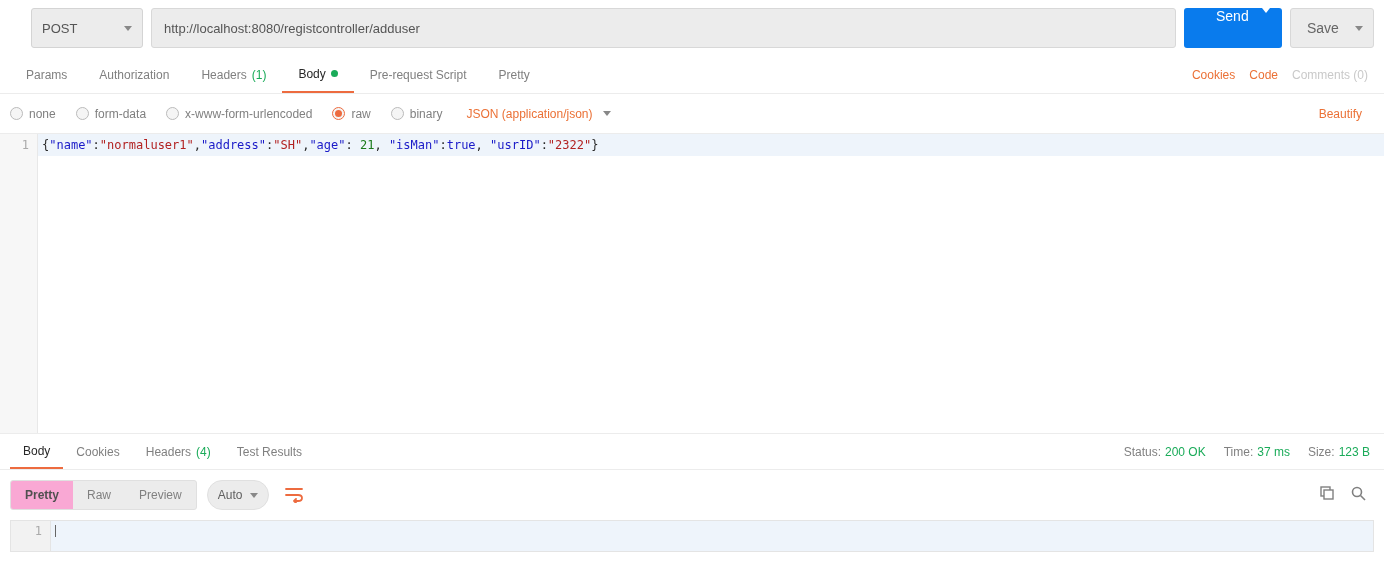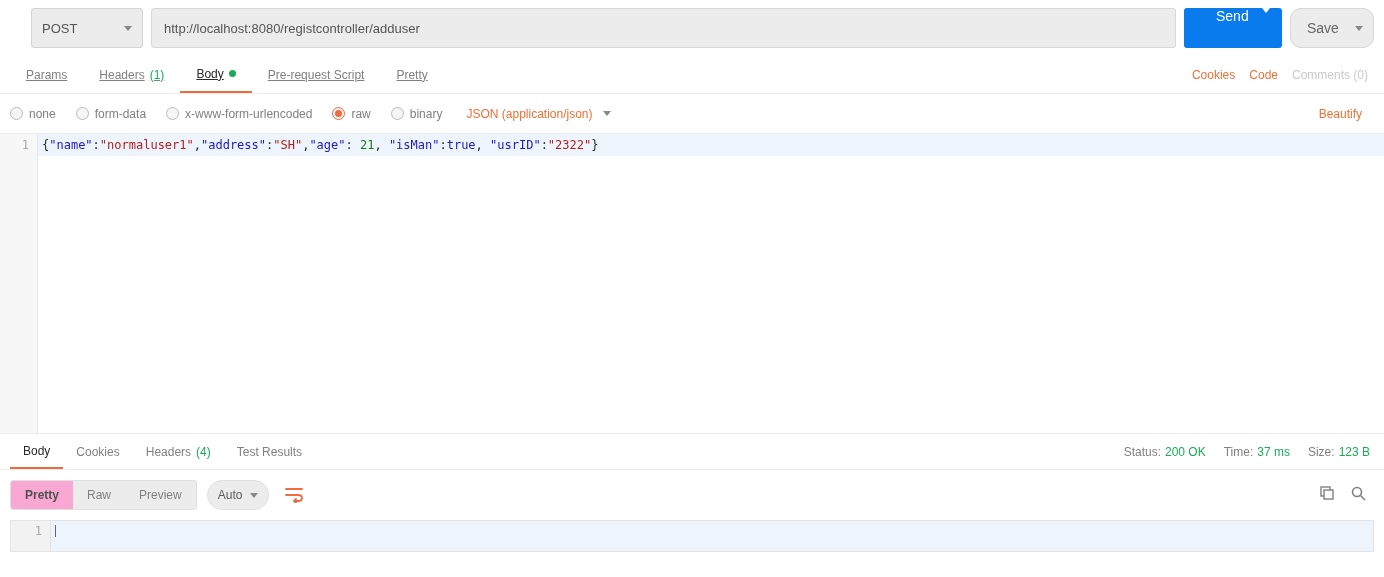--- a/index.html
+++ b/index.html
@@ -5,24 +5,24 @@
 * { box-sizing: border-box; margin: 0; padding: 0; }
 body { font-family: -apple-system, BlinkMacSystemFont, "Segoe UI", Helvetica, Arial, sans-serif; font-size: 12px; color: #505050; background: #fff; width: 1384px; height: 577px; overflow: hidden; }
 
 .url-bar { display: flex; padding: 8px 10px; gap: 8px; align-items: stretch; margin-left: 21px; }
 .method-select { width: 112px; height: 40px; border: 1px solid #d4d4d4; background: #ececec; display: flex; align-items: center; padding: 0 10px; justify-content: space-between; cursor: pointer; border-radius: 3px; }
 .method-select span { font-size: 13px; color: #555; }
 .tri { width: 0; height: 0; border-left: 4px solid transparent; border-right: 4px solid transparent; border-top: 5px solid #888; }
 .url-input { flex: 1; height: 40px; border: 1px solid #d8d8d8; background: #ececec; padding: 0 12px; font-size: 13px; color: #555; outline: none; border-radius: 3px; }
 .send-btn { width: 98px; height: 40px; background: #097bed; color: #fff; border: none; display: flex; align-items: flex-start; justify-content: space-between; padding: 0 12px 0 32px; font-size: 14px; cursor: pointer; border-radius: 3px; }
 .send-btn .tri { border-top-color: #fff; }
-.save-btn { width: 84px; height: 40px; background: #ececec; color: #666; border: 1px solid #d8d8d8; display: flex; align-items: center; justify-content: space-between; padding: 0 10px 0 16px; font-size: 14px; cursor: pointer; border-radius: 11px; }
+.save-btn { width: 84px; height: 40px; background: #ececec; color: #666; border: 1px solid #d8d8d8; display: flex; align-items: center; justify-content: space-between; padding: 0 10px 0 16px; font-size: 14px; cursor: pointer; border-radius: 3px; }
 
 .req-tabs { display: flex; align-items: center; padding: 0 10px; border-bottom: 1px solid #ececec; height: 38px; position: relative;}
-.req-tab { padding: 0 16px; height: 100%; display: flex; align-items: center; color: #808080; cursor: pointer; font-size: 12px; gap: 5px; text-decoration: underline;}
+.req-tab { padding: 0 16px; height: 100%; display: flex; align-items: center; color: #808080; cursor: pointer; font-size: 12px; gap: 5px;}
 .req-tab.active { color: #282828; border-bottom: 2px solid #ed6b3f; font-weight: 500;}
 .badge-green { color: #1aab59; }
 .dot-green { width: 7px; height: 7px; background: #1aab59; border-radius: 50%; display: inline-block; }
 .right-links { margin-left: auto; display: flex; gap: 14px; font-size: 12px; padding-right: 6px;}
 .link-orange { color: #eb7136; cursor: pointer; }
 .link-grey { color: #c9c9c9; cursor: pointer; }
 
 .body-type-row { display: flex; align-items: center; height: 40px; padding: 0 10px; border-bottom: 1px solid #ececec; gap: 20px; }
 .radio-item { display: flex; align-items: center; gap: 6px; color: #808080; cursor: pointer; font-size: 12px;}
 .radio-outer { width: 13px; height: 13px; border-radius: 50%; border: 1px solid #bbb; display: flex; align-items: center; justify-content: center; background:#f5f5f5;}
@@ -77,20 +77,23 @@
   </button>
   <button class="save-btn">
     <span>Save</span>
     <span class="tri"></span>
   </button>
 </div>
 
 <div class="req-tabs">
   <div class="req-tab">
       <span>Params</span>
+    </div>
+  <div class="req-tab">
+      <span>Authorization</span>
     </div>
   <div class="req-tab">
     <span>Headers</span>
     <span class="badge-green">(1)</span>
   </div>
   <div class="req-tab active">
     <span>Body</span>
     <span class="dot-green"></span>
   </div>
   <div class="req-tab">

